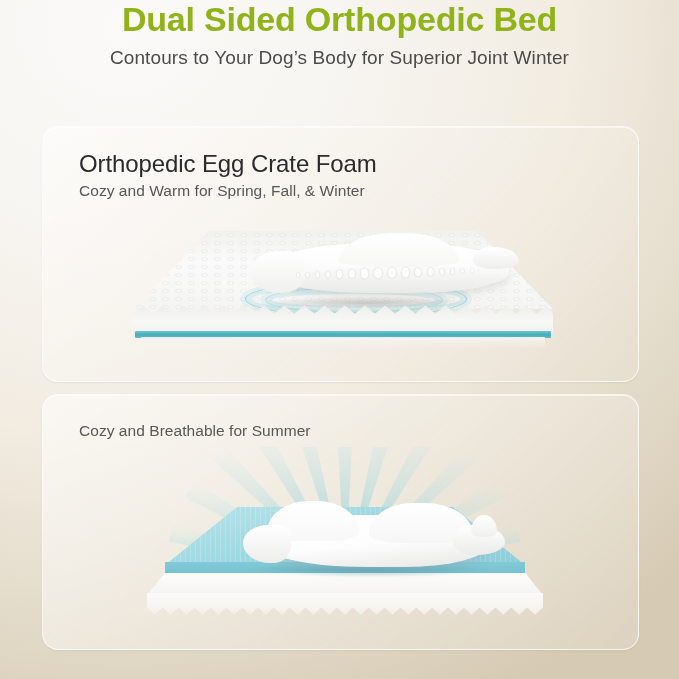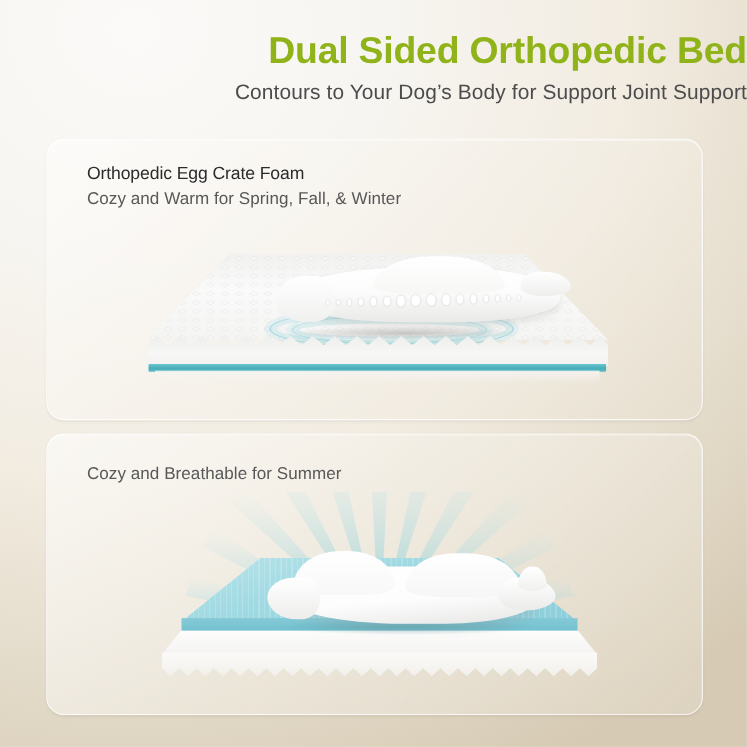--- a/index.html
+++ b/index.html
@@ -19,22 +19,21 @@
     height: 679px;
     background:
       radial-gradient(ellipse 120% 110% at 18% 4%, #fbfaf8 0%, #f7f5f1 28%, #f2ece1 55%, #e4dccb 78%, #d6cab4 100%);
     overflow: hidden;
   }
 
   
   .header {
     position: absolute;
     top: 0; left: 0; right: 0;
-    text-align: right;
-    padding-top: 27px;
+    text-align: center;
   }
   .main-title {
     font-size: 34px;
     font-weight: bold;
     letter-spacing: -0.2px;
     color: #8fb318;
     line-height: 1.12;
     margin: 0;
   }
   .main-subtitle {
@@ -75,21 +74,21 @@
         rgba(232,224,209,0.42) 100%);
   }
 
   .card-head {
     position: absolute;
     left: 36px;
     top: 23px;
     z-index: 5;
   }
   .card-title {
-    font-size: 16px;
+    font-size: 24px;
     font-weight: 400;
     color: #2b2b2b;
     letter-spacing: -0.1px;
     margin: 0;
     line-height: 1.15;
   }
   .card-sub {
     font-size: 15.5px;
     font-weight: 400;
     color: #585858;
@@ -375,21 +374,21 @@
     z-index: 4;
   }
 </style>
 </head>
 <body>
 
 <div id="page">
 
   <div class="header">
     <h1 class="main-title">Dual Sided Orthopedic Bed</h1>
-    <p class="main-subtitle">Contours to Your Dog’s Body for Support Joint Support</p>
+    <p class="main-subtitle">Contours to Your Dog’s Body for Superior Joint Winter</p>
   </div>
 
   <div class="card card-1">
 
     <div class="card-head">
       <h2 class="card-title">Orthopedic Egg Crate Foam</h2>
       <p class="card-sub">Cozy and Warm for Spring, Fall, &amp; Winter</p>
     </div>
 
     <div class="stage">

